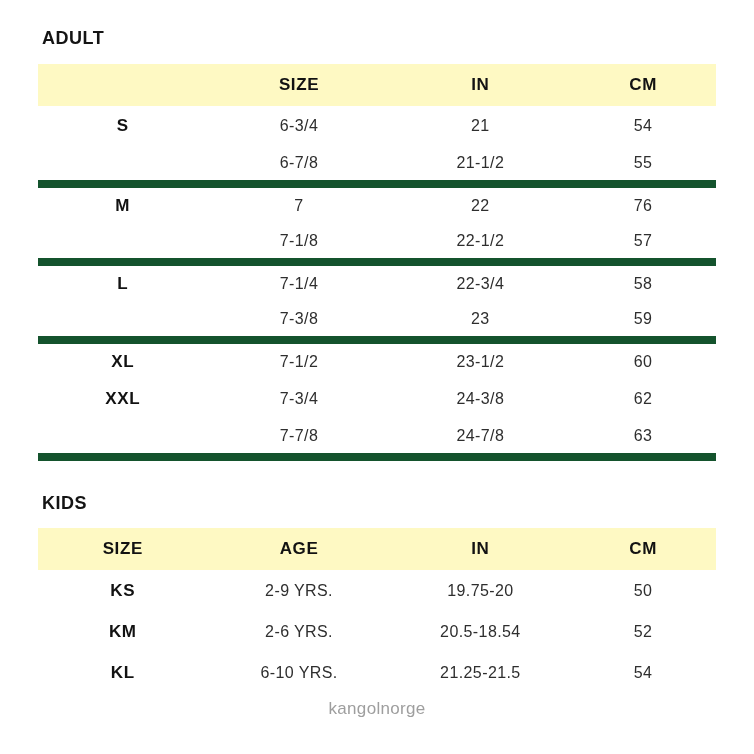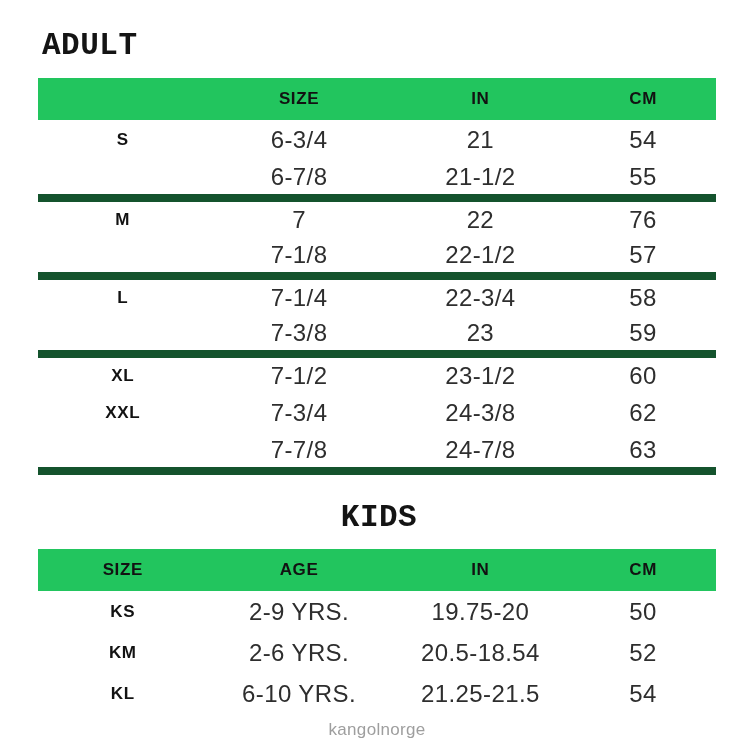--- a/index.html
+++ b/index.html
@@ -5,56 +5,55 @@
   * { margin: 0; padding: 0; box-sizing: border-box; }
   html, body {
     width: 754px; height: 754px;
     background: #ffffff;
     font-family: "Liberation Sans", sans-serif;
     overflow: hidden;
   }
   .page { padding: 28px 38px 0 38px; }
 
   .section-title {
-    font-size: 31px;
+    font-size: 18px;
     font-weight: bold;
     color: #141414;
     letter-spacing: 0.5px;
     margin-left: 4px;
-    font-family: Liberation Mono, monospace;
   }
   .title-adult { margin-bottom: 15px; }
-  .title-kids  { margin-top: 25px; margin-bottom: 14px; text-align: center; }
+  .title-kids  { margin-top: 32px; margin-bottom: 14px; }
 
   table {
     width: 678px;
     border-collapse: collapse;
     table-layout: fixed;
   }
   col.c1 { width: 25%; }
   col.c2 { width: 27%; }
   col.c3 { width: 26.5%; }
   col.c4 { width: 21.5%; }
 
-  thead tr { background: #22c55e; }
+  thead tr { background: #fef9c3; }
   th {
     height: 42px;
     font-size: 17px;
     font-weight: bold;
     color: #121212;
     letter-spacing: 0.6px;
     text-align: center;
     vertical-align: middle;
   }
 
   td {
     height: 39px;
     text-align: center;
     vertical-align: middle;
-    font-size: 24px;
+    font-size: 16px;
     font-weight: 300;
     color: #2e2e2e;
     letter-spacing: 0.4px;
   }
   td.size-label {
     font-size: 17px;
     font-weight: bold;
     color: #121212;
     letter-spacing: 0.6px;
   }

